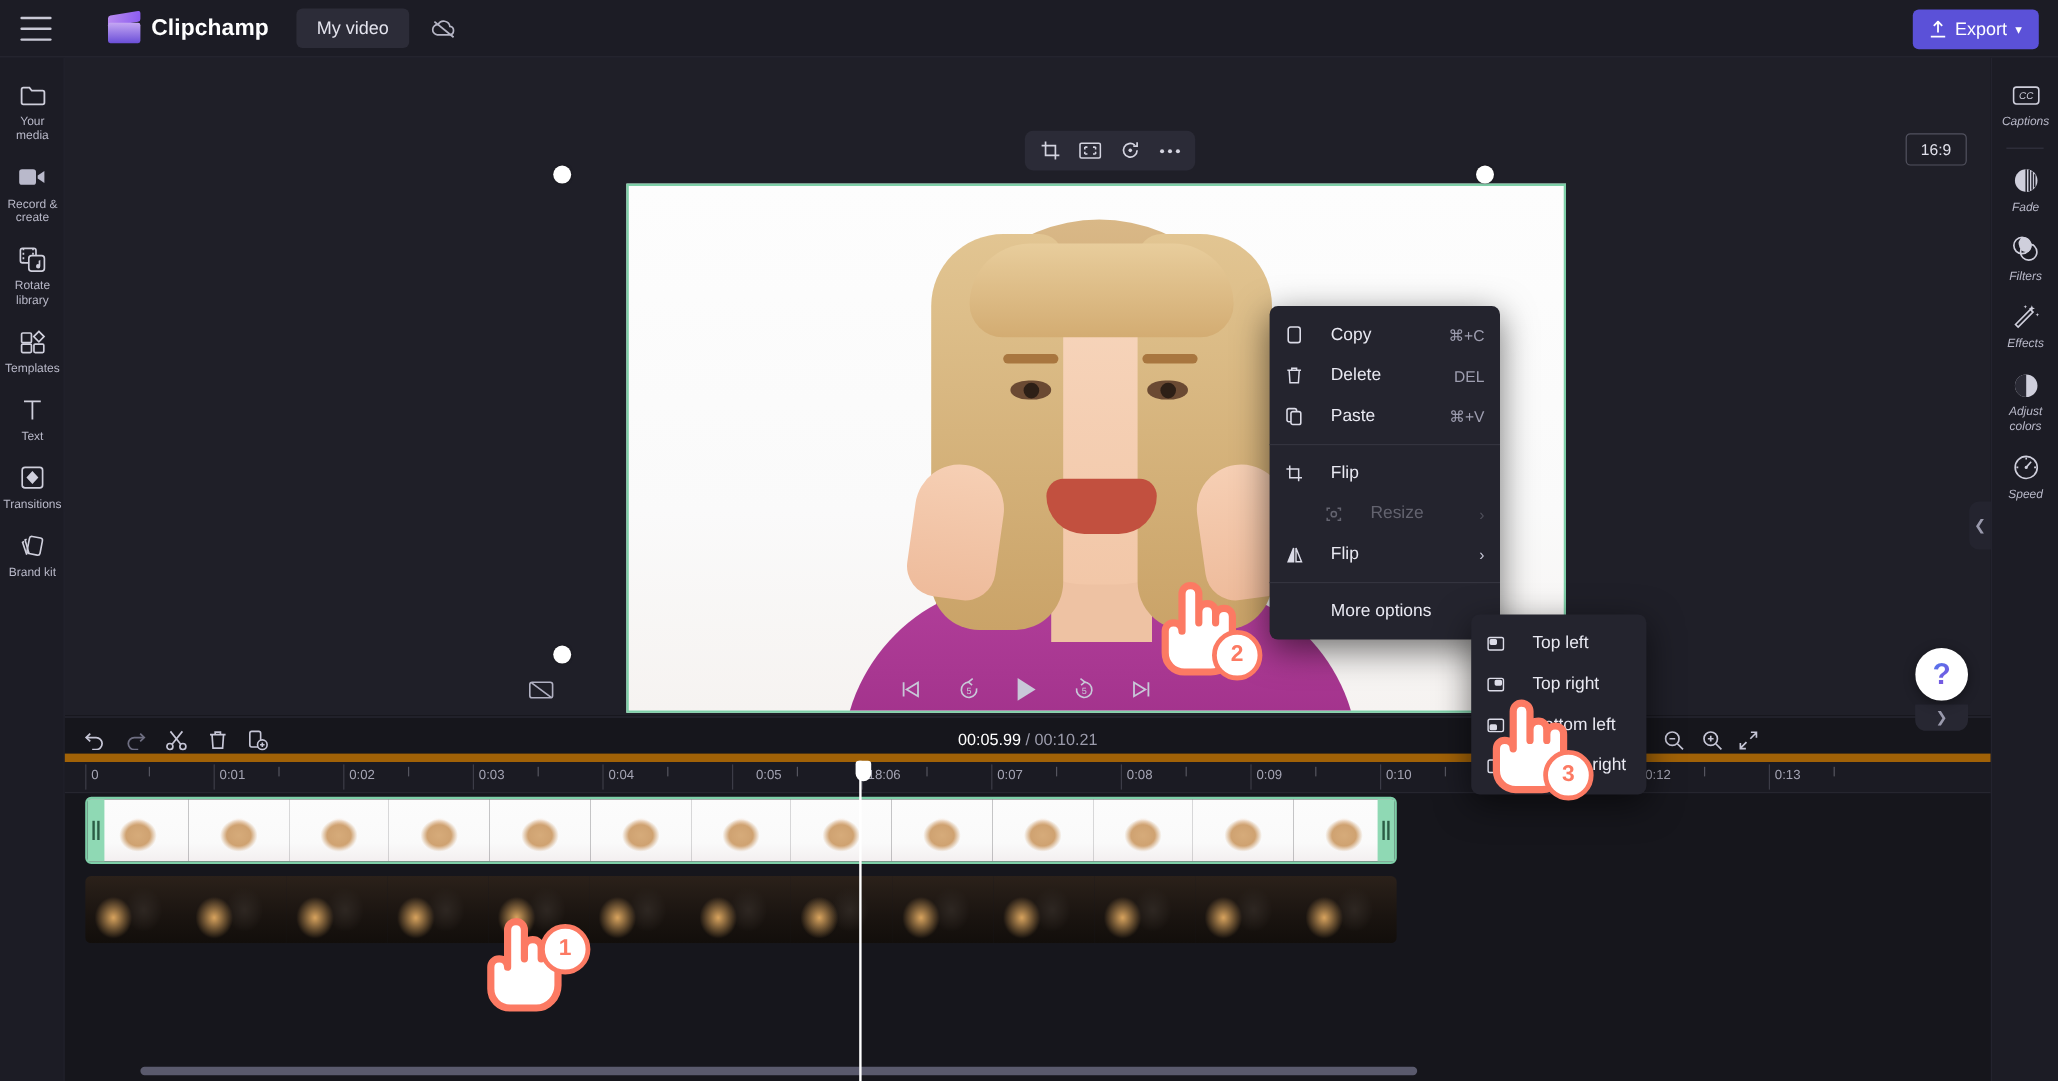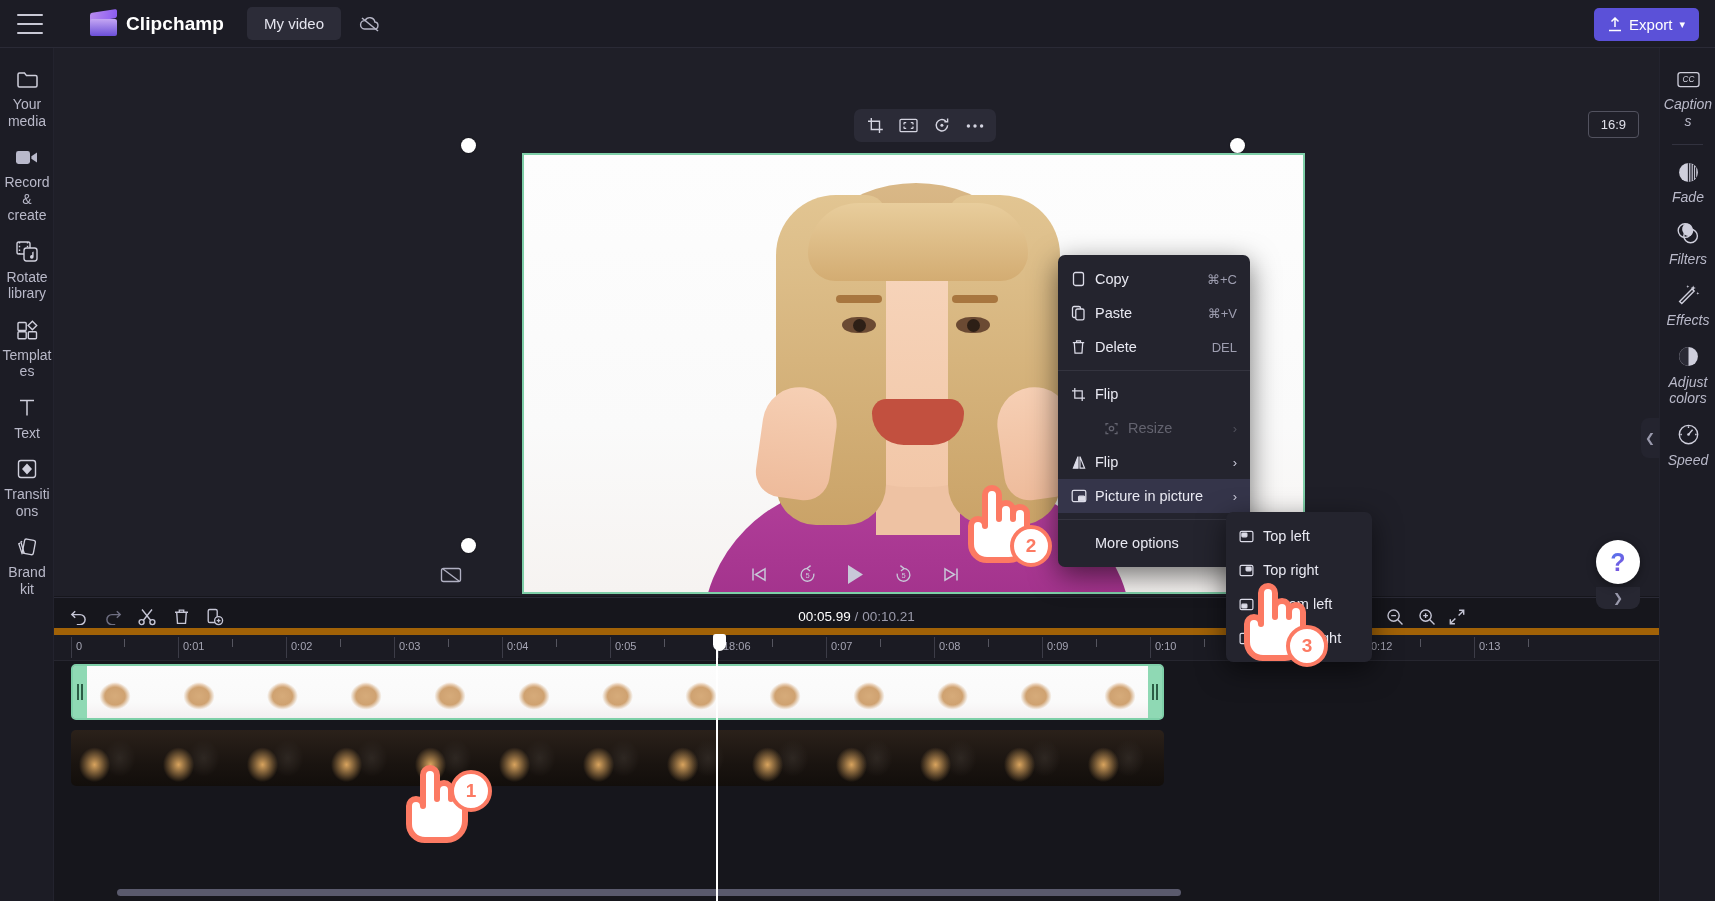--- a/index.html
+++ b/index.html
@@ -61,21 +61,21 @@
   .leftrail {
     position: absolute; left: 0; top: 48px; width: 54px; height: 853px;
     background: #1c1c25; border-right: 1px solid #23232e;
     padding-top: 10px;
   }
   .rail-item {
     width: 54px; padding: 8px 2px 7px; text-align: center; cursor: pointer;
   }
   .rail-item .ri-ico { height: 26px; display:flex; align-items:center; justify-content:center; }
   .rail-item .ri-lbl {
-    font-size: 14px; color: #b9b9c9; line-height: 1.18; margin-top: 4px;
+    font-size: 10px; color: #b9b9c9; line-height: 1.18; margin-top: 4px;
     word-break: break-word;
   }
   .rail-collapse {
     position: absolute; left: 54px; top: 418px; width: 18px; height: 40px;
     background: #24242f; border-radius: 0 8px 8px 0;
     display:flex; align-items:center; justify-content:center; cursor:pointer;
     color:#9a9aad; font-size: 12px;
   }
 
   
@@ -235,21 +235,21 @@
   .ctxmenu {
     position:absolute; left: 1058px; top: 255px; width: 192px;
     background: #24242e; border-radius: 7px; padding: 7px 0;
     box-shadow: 0 8px 28px rgba(0,0,0,.55); z-index: 60;
   }
   .ctxitem {
     height: 34px; display:flex; align-items:center; padding: 0 13px;
     font-size: 14.5px; color:#e9e9f2; cursor:pointer; position:relative;
   }
   .ctxitem .ci-ico { width: 24px; display:flex; align-items:center; }
-  .ctxitem .ci-lbl { flex: 1; }
+  .ctxitem .ci-lbl { flex: 1; margin-left: 14px; }
   .ctxitem .ci-key { font-size: 13px; color:#9e9eb0; }
   .ctxitem .ci-arrow { color:#c9c9d8; font-size: 13px; }
   .ctxitem.disabled { color:#63636f;padding-left:46px; }
   .ctxitem.disabled .ci-key, .ctxitem.disabled .ci-arrow { color:#4f4f5a; }
   .ctxitem.active { background:#35354a; }
   .ctx-sep { height:1px; background:#34343f; margin: 6px 0; }
   .submenu {
     position:absolute; left: 1226px; top: 512px; width: 146px;
     background: #24242e; border-radius: 7px; padding: 7px 0;
     box-shadow: 0 8px 28px rgba(0,0,0,.55); z-index: 61;
@@ -564,21 +564,21 @@
       <div class="tick major" style="left:232px;"></div>
       <div class="tick-lbl" style="left:237px;">0:02</div>
       <div class="tick" style="left:286px;"></div>
       <div class="tick major" style="left:340px;"></div>
       <div class="tick-lbl" style="left:345px;">0:03</div>
       <div class="tick" style="left:394px;"></div>
       <div class="tick major" style="left:448px;"></div>
       <div class="tick-lbl" style="left:453px;">0:04</div>
       <div class="tick" style="left:502px;"></div>
       <div class="tick major" style="left:556px;"></div>
-      <div class="tick-lbl" style="left:561px;">0:05</div>
+      <div class="tick-lbl" style="left:576px;">0:05</div>
       <div class="tick" style="left:610px;"></div>
       <div class="tick major" style="left:664px;"></div>
       <div class="tick-lbl" style="left:669px;">18:06</div>
       <div class="tick" style="left:718px;"></div>
       <div class="tick major" style="left:772px;"></div>
       <div class="tick-lbl" style="left:777px;">0:07</div>
       <div class="tick" style="left:826px;"></div>
       <div class="tick major" style="left:880px;"></div>
       <div class="tick-lbl" style="left:885px;">0:08</div>
       <div class="tick" style="left:934px;"></div>
@@ -655,39 +655,39 @@
         <svg width="15" height="16" viewBox="0 0 15 16" fill="none" stroke="#dcdce8" stroke-width="1.3">
           <rect x="2.5" y="1.5" width="10" height="13" rx="2"></rect>
         </svg>
       </span>
       <span class="ci-lbl">Copy</span>
       <span class="ci-key">⌘+C</span>
     </div>
 
     <div class="ctxitem">
       <span class="ci-ico">
+        <svg width="15" height="16" viewBox="0 0 15 16" fill="none" stroke="#dcdce8" stroke-width="1.25">
+          <path d="M1.8 3.6h11.4M5.5 3.6V1.9h4v1.7M3.3 3.6l.7 10.4h7l.7-10.4"></path>
+        </svg>
+      </span>
+      <span class="ci-lbl">Delete</span>
+      <span class="ci-key">DEL</span>
+    </div>
+
+    <div class="ctxitem">
+      <span class="ci-ico">
         <svg width="15" height="16" viewBox="0 0 15 16" fill="none" stroke="#dcdce8" stroke-width="1.3">
           <rect x="1.5" y="1.5" width="8" height="11" rx="1.6"></rect>
           <rect x="4.8" y="4" width="8.2" height="10.8" rx="1.6" fill="#24242e"></rect>
         </svg>
       </span>
       <span class="ci-lbl">Paste</span>
       <span class="ci-key">⌘+V</span>
     </div>
 
-    <div class="ctxitem">
-      <span class="ci-ico">
-        <svg width="15" height="16" viewBox="0 0 15 16" fill="none" stroke="#dcdce8" stroke-width="1.25">
-          <path d="M1.8 3.6h11.4M5.5 3.6V1.9h4v1.7M3.3 3.6l.7 10.4h7l.7-10.4"></path>
-        </svg>
-      </span>
-      <span class="ci-lbl">Delete</span>
-      <span class="ci-key">DEL</span>
-    </div>
-
     <div class="ctx-sep"></div>
 
     <div class="ctxitem">
       <span class="ci-ico">
         <svg width="15" height="15" viewBox="0 0 15 15" fill="none" stroke="#dcdce8" stroke-width="1.25">
           <path d="M3.8 1v10.2h10.2M1 3.8h10.2V14"></path>
         </svg>
       </span>
       <span class="ci-lbl">Flip</span>
       <span class="ci-key"></span>
@@ -709,30 +709,20 @@
       <span class="ci-ico">
         <svg width="16" height="15" viewBox="0 0 16 15" fill="none" stroke="#dcdce8" stroke-width="1.2">
           <path d="M7 1.6L2.4 13.2H7z" fill="#dcdce8"></path>
           <path d="M9 1.6l4.6 11.6H9z"></path>
         </svg>
       </span>
       <span class="ci-lbl">Flip</span>
       <span class="ci-arrow">›</span>
     </div>
 
-    <div class="ctxitem active">
-      <span class="ci-ico">
-        <svg width="16" height="14" viewBox="0 0 16 14" fill="none" stroke="#dcdce8" stroke-width="1.25">
-          <rect x="1.2" y="1.4" width="13.6" height="11.2" rx="1.6"></rect>
-          <rect x="7.6" y="7.2" width="6" height="4.6" rx=".9" fill="#dcdce8"></rect>
-        </svg>
-      </span>
-      <span class="ci-lbl">Picture in picture</span>
-      <span class="ci-arrow">›</span>
-    </div>
 
     <div class="ctx-sep"></div>
 
     <div class="ctxitem">
       <span class="ci-ico"></span>
       <span class="ci-lbl">More options</span>
     </div>
   </div>
 
   <div class="submenu">

